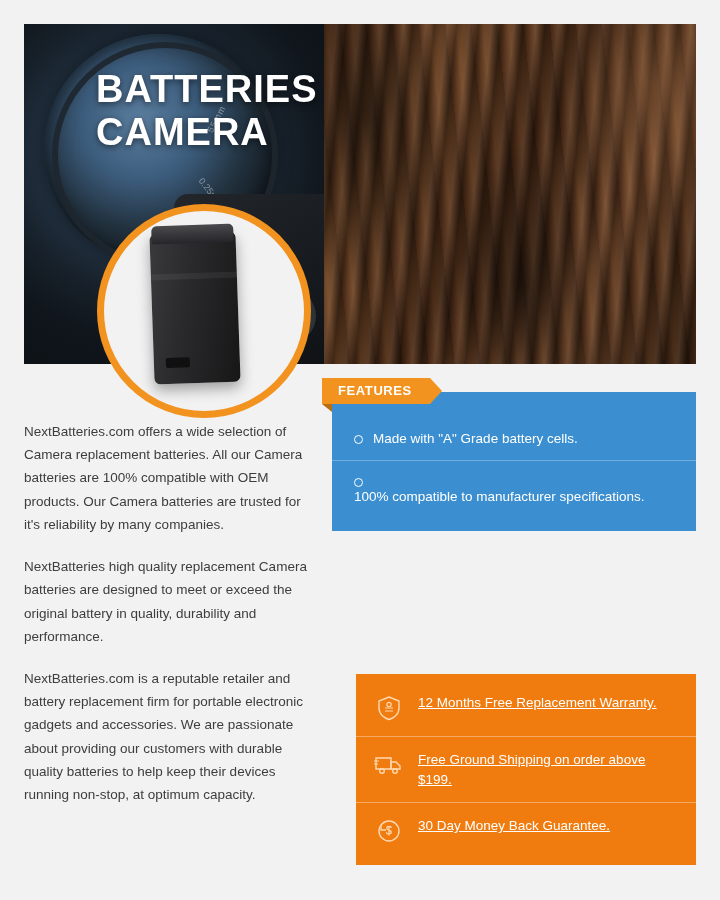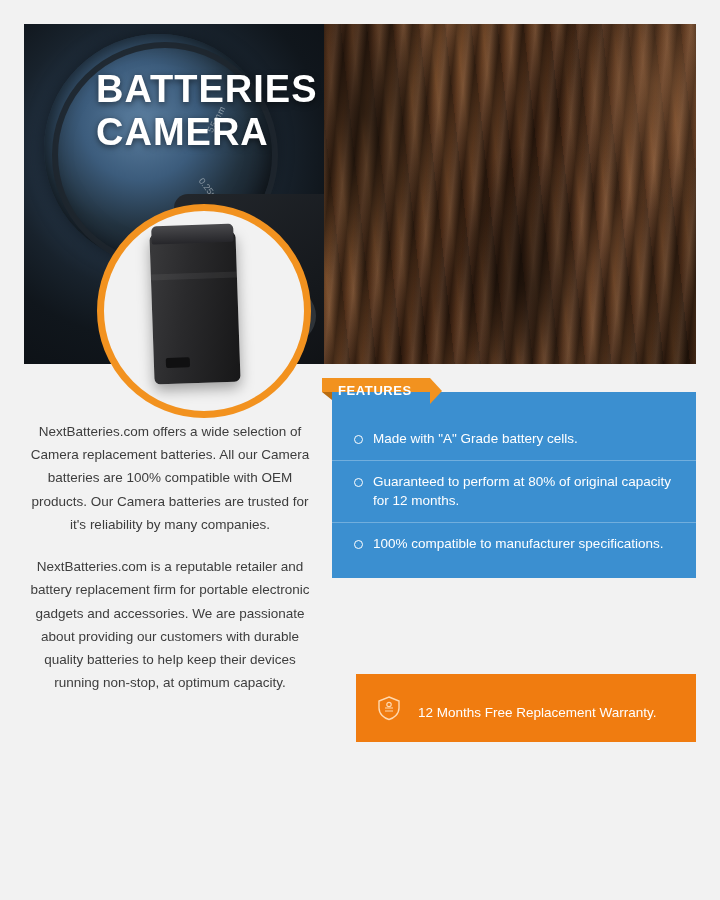--- a/index.html
+++ b/index.html
@@ -168,34 +168,34 @@
 
   
   .copy {
     position: absolute;
     left: 24px; top: 420px;
     width: 292px;
     color: #3d3d3d;
     font-size: 13.5px;
     line-height: 1.72;
   }
-  .copy p { margin: 0 0 19px 0; text-align: center; }
+  .copy p { margin: 0 0 19px 0; }
 
   
   .features {
     position: absolute;
     left: 332px; top: 392px;
     width: 364px;
     background: #3b8fd0;
     padding: 26px 0 14px 0;
   }
   .features-tab {
     position: absolute;
     left: -10px; top: -14px;
-    height: 14px;
+    height: 26px;
     background: #f2921f;
     color: #ffffff;
     font-size: 13px;
     font-weight: bold;
     letter-spacing: .6px;
     line-height: 26px;
     padding: 0 18px 0 16px;
   }
   .features-tab:after {
     content: "";
@@ -214,45 +214,46 @@
   }
   .feature-item {
     display: flex;
     align-items: flex-start;
     padding: 11px 20px 11px 22px;
     border-bottom: 1px solid rgba(255,255,255,.28);
     color: #ffffff;
     font-size: 13.5px;
     line-height: 1.45;
   }
-  .feature-item:last-child { border-bottom: none; }
+  .feature-item:last-child { border-bottom: none; flex-direction: column; }
   .bullet {
     width: 7px; height: 7px;
     border-radius: 50%;
     border: 1.5px solid #ffffff;
     margin: 6px 10px 0 0;
     flex: 0 0 auto;
   }
 
   
   .benefits {
     position: absolute;
     left: 356px; top: 674px;
     width: 340px;
     background: #f07c10;
     padding: 6px 0;
   }
   .benefit-item {
     display: flex;
-    align-items: flex-end;
+    align-items: flex-start;
     padding: 13px 24px 13px 16px;
     border-bottom: 1px solid rgba(255,255,255,.35);
     color: #ffffff;
     font-size: 13.5px;
     line-height: 1.45;
+    text-decoration: underline;
   }
   .benefit-item:last-child { border-bottom: none; }
   .bicon {
     flex: 0 0 auto;
     width: 34px; height: 30px;
     margin-right: 12px;
     display: flex;
     align-items: center;
     justify-content: center;
   }
@@ -294,54 +295,73 @@
   <div class="product-circle">
     <div class="battery">
       <div class="battery-top"></div>
       <div class="battery-stripe"></div>
       <div class="battery-notch"></div>
     </div>
   </div>
 
   <div class="copy">
     <p>NextBatteries.com offers a wide selection of Camera replacement batteries. All our Camera batteries are 100% compatible with OEM products. Our Camera batteries are trusted for it's reliability by many companies.</p>
+    <p>NextBatteries high quality replacement Camera batteries are designed to meet or exceed the original battery in quality, durability and performance.</p>
     <p>NextBatteries.com is a reputable retailer and battery replacement firm for portable electronic gadgets and accessories. We are passionate about providing our customers with durable quality batteries to help keep their devices running non-stop, at optimum capacity.</p>
   </div>
 
   <div class="features">
     <div class="features-tab">FEATURES</div>
 
     <div class="feature-item">
       <span class="bullet"></span>
       <span>Made with "A" Grade battery cells.</span>
-    </div>
-    <div class="feature-item">
-      <span class="bullet"></span>
-      <span>Guaranteed to perform at 80% of original capacity for 12 months.</span>
     </div>
     <div class="feature-item">
       <span class="bullet"></span>
       <span>100% compatible to manufacturer specifications.</span>
     </div>
   </div>
 
   <div class="benefits">
 
     <div class="benefit-item">
       <span class="bicon">
         <svg width="28" height="28" viewBox="0 0 28 28" fill="none" stroke="#ffd9b0" stroke-width="1.4">
           <path d="M14 3 L24 7 V14 C24 20 19 24 14 25.5 C9 24 4 20 4 14 V7 Z"></path>
           <path d="M10 14 h8 M10 17 h8" stroke-width="1.2"></path>
           <circle cx="14" cy="10.5" r="2.2" stroke-width="1.2"></circle>
         </svg>
       </span>
       <span>12 Months Free Replacement Warranty.</span>
     </div>
 
-
+    <div class="benefit-item">
+      <span class="bicon">
+        <svg width="30" height="24" viewBox="0 0 30 24" fill="none" stroke="#ffd9b0" stroke-width="1.4">
+          <path d="M2 5 h15 v11 H2 Z"></path>
+          <path d="M17 9 h5 l4 4 v3 h-9 Z"></path>
+          <circle cx="8" cy="18" r="2.3"></circle>
+          <circle cx="21" cy="18" r="2.3"></circle>
+          <path d="M0 8 h5 M0 11 h4" stroke-width="1.1"></path>
+        </svg>
+      </span>
+      <span>Free Ground Shipping on order above $199.</span>
+    </div>
+
+    <div class="benefit-item">
+      <span class="bicon">
+        <svg width="28" height="28" viewBox="0 0 28 28" fill="none" stroke="#ffd9b0" stroke-width="1.4">
+          <circle cx="14" cy="14" r="10"></circle>
+          <path d="M6 8 v5 h5" stroke-width="1.3"></path>
+          <path d="M14 9.5 v9 M16.3 11 c0-1-1.1-1.6-2.3-1.6 -1.3 0-2.3 .7-2.3 1.8 0 2.4 4.6 1.4 4.6 3.9 0 1.2-1.1 1.9-2.4 1.9 -1.3 0-2.4-.7-2.4-1.8" stroke-width="1.2"></path>
+        </svg>
+      </span>
+      <span>30 Day Money Back Guarantee.</span>
+    </div>
 
   </div>
 
   <div class="footer">
     
     
   </div>
 
 </div>
 

